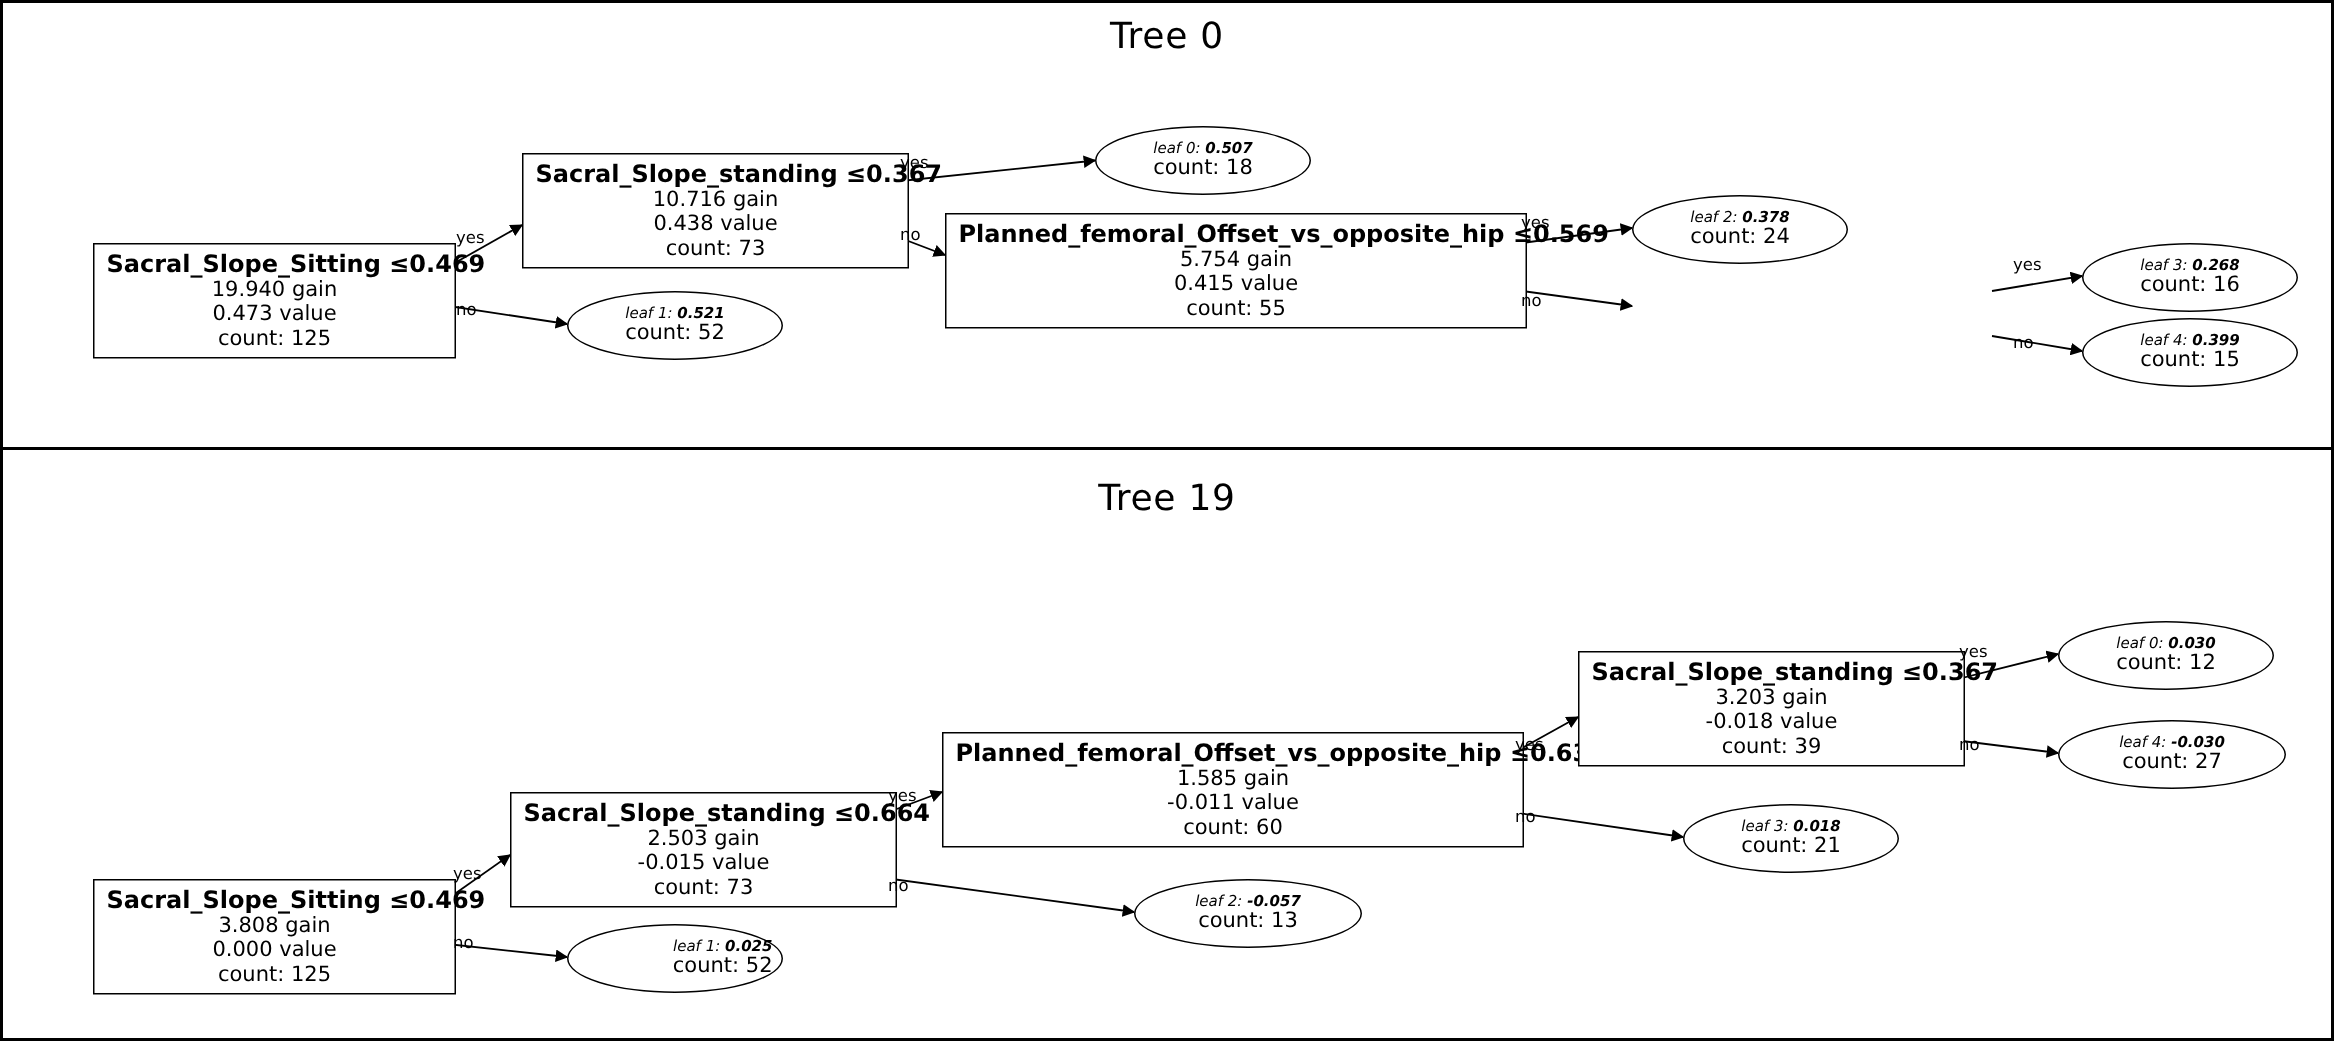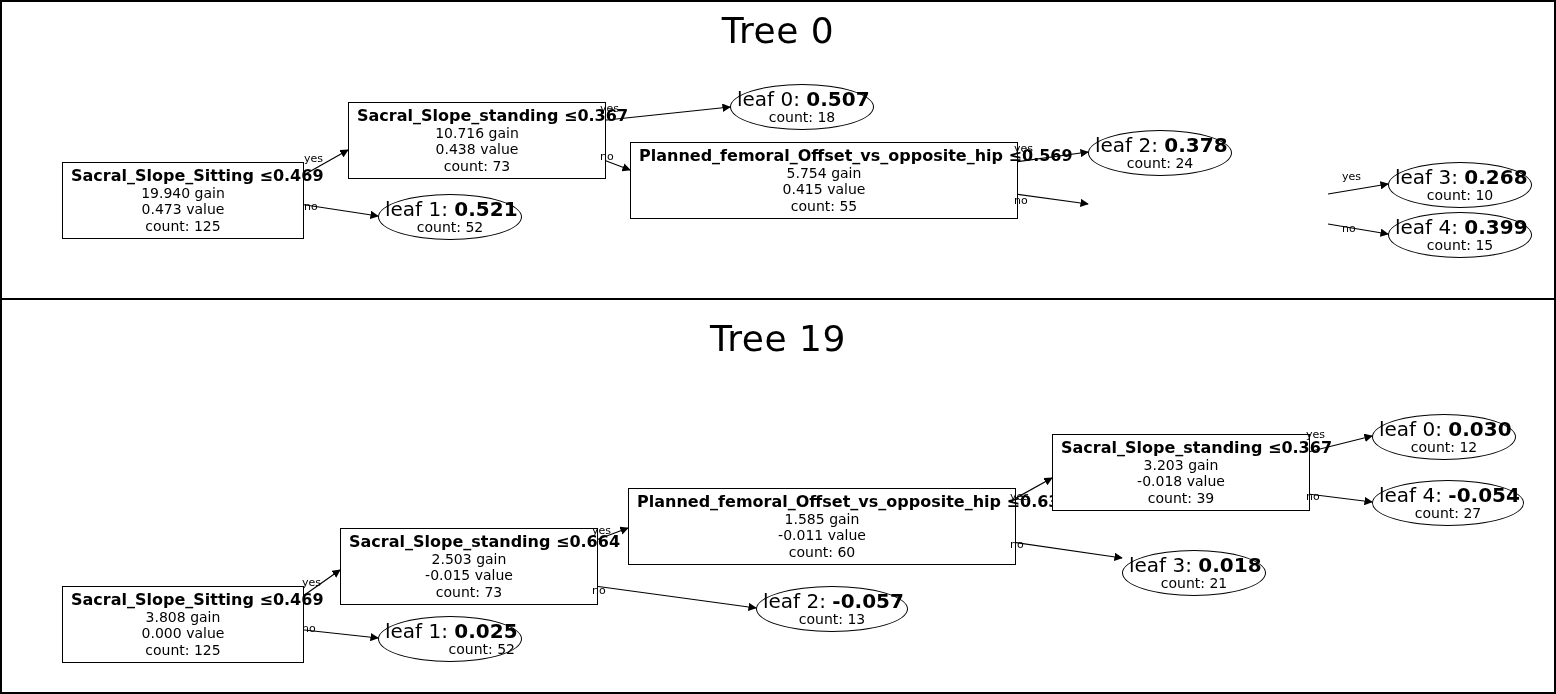--- a/index.html
+++ b/index.html
@@ -9,21 +9,21 @@
     font-family: "DejaVu Sans", "Liberation Sans", Arial, sans-serif;
   }
   .panel {
     border: 2px solid #000;
     box-sizing: border-box;
     width: 1556px;
     position: relative;
     overflow: hidden;
   }
   .panel-title {
-    font-size: 36px;
+    font-size: 24px;
     text-align: center;
     margin: 8px 0 4px 0;
     font-weight: 400;
     letter-spacing: 0.5px;
   }
   .node {
     position: absolute;
     border: 1.5px solid #000;
     background: #fff;
     text-align: center;
@@ -37,21 +37,21 @@
     border: 1.5px solid #000;
     border-radius: 50%;
     background: #fff;
     text-align: center;
     display: flex;
     flex-direction: column;
     justify-content: center;
     line-height: 1.1;
     padding: 0 6px;
   }
-  .leaf .l1 { font-size: 20px; white-space: nowrap; }
+  .leaf .l1 { font-size: 10px; white-space: nowrap; font-style: italic; }
   .leaf .l1 b { font-weight: 700; }
   .leaf .l2 { font-size: 14px; white-space: nowrap; }
   .edge-label {
     position: absolute;
     font-size: 11px;
     background: transparent;
   }
   svg.edges {
     position: absolute;
     left: 0; top: 0;
@@ -128,21 +128,21 @@
   <div class="leaf" style="left:1086px; top:128px; width:130px; height:44px;">
     <div class="l1"><span>leaf 2:</span> <b>0.378</b></div>
     <div class="l2">count: 24</div>
   </div>
 
   <div class="edge-label" style="left:1340px; top:168px;">yes</div>
   <div class="edge-label" style="left:1340px; top:220px;">no</div>
 
   <div class="leaf" style="left:1386px; top:160px; width:130px; height:44px;">
     <div class="l1"><span>leaf 3:</span> <b>0.268</b></div>
-    <div class="l2">count: 10</div>
+    <div class="l2">count: 16</div>
   </div>
 
   <div class="leaf" style="left:1386px; top:210px; width:130px; height:44px;">
     <div class="l1"><span>leaf 4:</span> <b>0.399</b></div>
     <div class="l2">count: 15</div>
   </div>
 </div>
 
 <div class="panel" style="height:394px; border-top:none;">
   <div class="panel-title" style="margin-top:18px;">Tree 19</div>
@@ -210,27 +210,27 @@
 
   <div class="node" style="left:1050px; top:134px; width:240px;">
     <div class="cond"><span>Sacral_Slope_standing</span> ≤<span>0.367</span></div>
     <div class="line">3.203 gain</div>
     <div class="line">-0.018 value</div>
     <div class="line">count: 39</div>
   </div>
   <div class="edge-label" style="left:1304px; top:128px;">yes</div>
   <div class="edge-label" style="left:1304px; top:190px;">no</div>
 
-  <div class="leaf" style="left:1120px; top:236px; width:130px; height:44px;margin-top:14px;">
+  <div class="leaf" style="left:1120px; top:236px; width:130px; height:44px;">
     <div class="l1"><span>leaf 3:</span> <b>0.018</b></div>
     <div class="l2">count: 21</div>
   </div>
 
   <div class="leaf" style="left:1370px; top:114px; width:130px; height:44px;">
     <div class="l1"><span>leaf 0:</span> <b>0.030</b></div>
     <div class="l2">count: 12</div>
   </div>
 
   <div class="leaf" style="left:1370px; top:180px; width:138px; height:44px;">
-    <div class="l1"><span>leaf 4:</span> <b>-0.054</b></div>
+    <div class="l1"><span>leaf 4:</span> <b>-0.030</b></div>
     <div class="l2">count: 27</div>
   </div>
 </div>
 
 </body></html>

